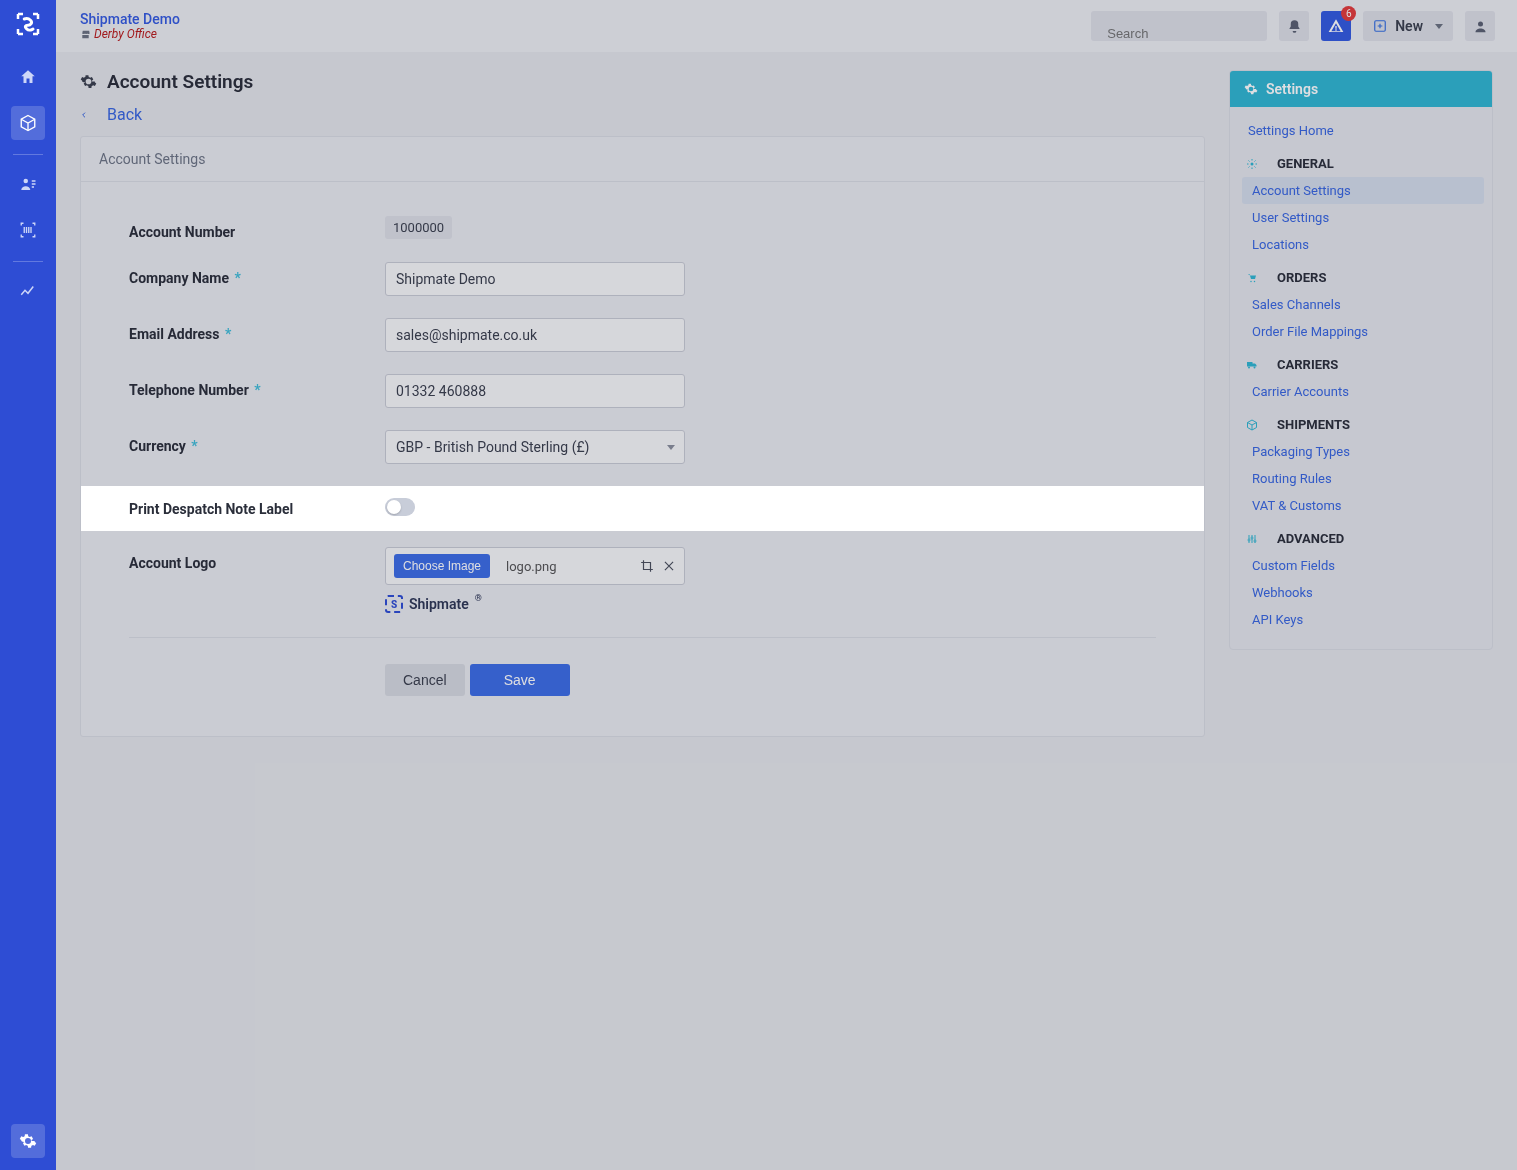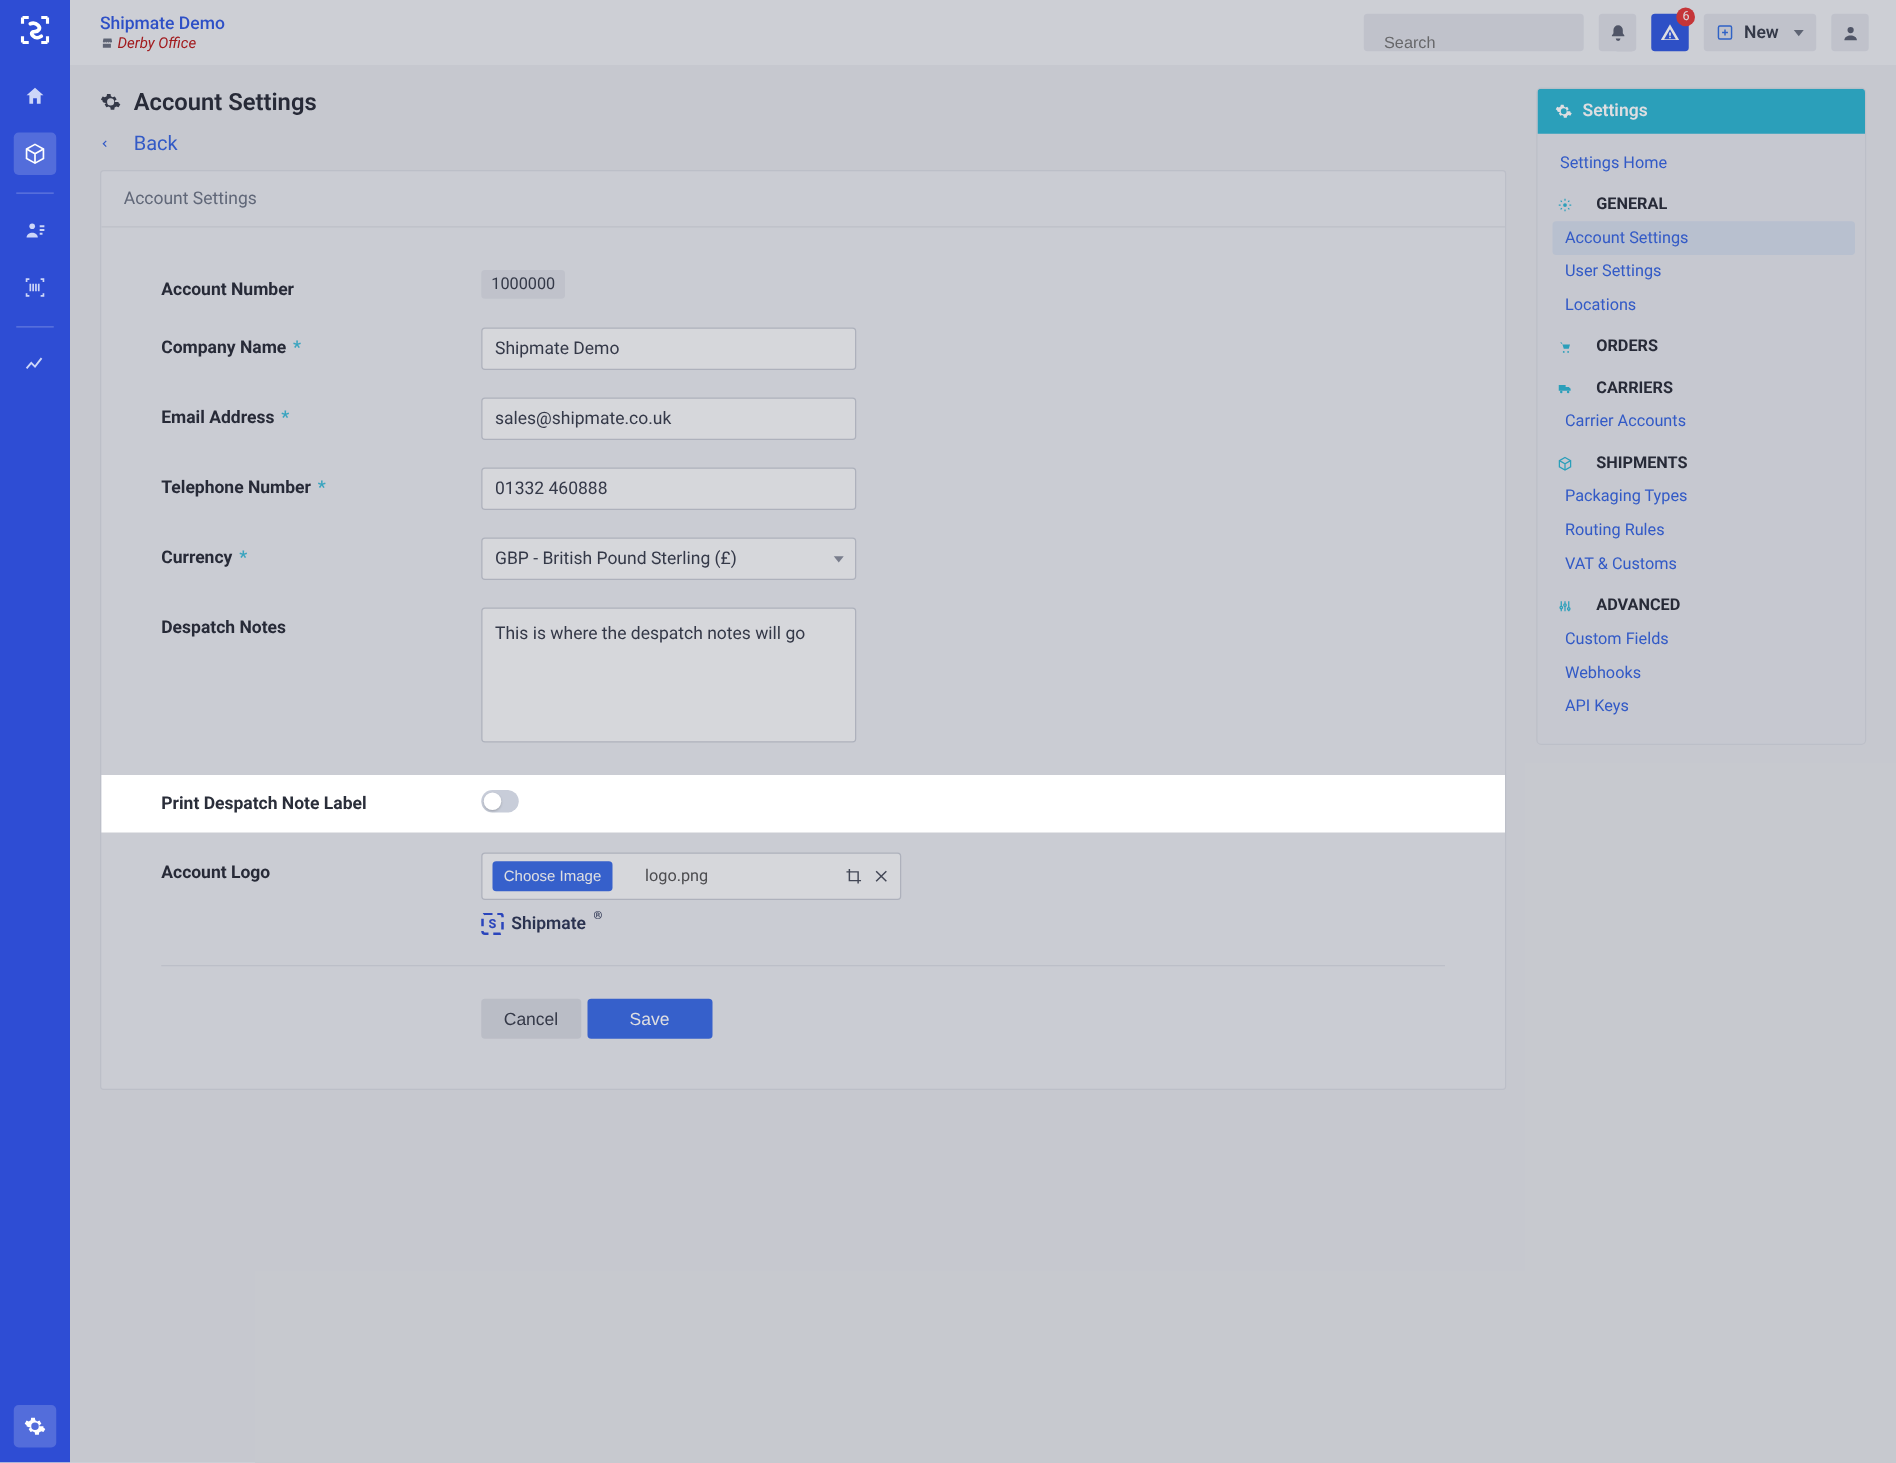--- a/index.html
+++ b/index.html
@@ -131,21 +131,21 @@
   textarea.txt { height:108px; line-height:1.5; resize:none; padding-top:10px;}
   .sel { appearance:none; background-image: none; padding-right:28px; position:relative;}
   .sel-wrap { position:relative; width:300px;}
   .sel-wrap::after { content:""; position:absolute; right:10px; top:50%; margin-top:-2px; width:0;height:0;border-left:4px solid transparent;border-right:4px solid transparent;border-top:5px solid #8a8f9c;}
   
   .toggle {
     width:30px; height:18px; border-radius:999px; background:#c8cdd9; position:relative; cursor:pointer; display:inline-block;
   }
   .toggle::after { content:""; position:absolute; width:14px; height:14px; border-radius:50%; background:#fff; top:2px; left:2px; box-shadow:0 1px 2px rgba(0,0,0,.2);}
   
-  .file-wrap { width:336px; border:1px solid #c7cbd4; border-radius:3px; background:#f6f7f9; display:flex; align-items:center; padding:6px 8px; gap:26px;}
+  .file-wrap { width:300px; border:1px solid #c7cbd4; border-radius:3px; background:#f6f7f9; display:flex; align-items:center; padding:6px 8px; gap:16px;}
   .choose-btn { background:#3c6de6; color:#fff; font-size:12px; border:none; border-radius:3px; padding:5px 9px; cursor:pointer;}
   .file-name { flex:1; font-size:13px; color:#555; }
   .file-icons { display:flex; gap:8px; color:#4a4f5c;}
   .logo-preview { margin-top:10px; display:flex; align-items:center; gap:6px; color:#2e3756; font-weight:600;}
   .logo-mark {
     width:18px;height:18px;border:2px dashed #2e4dd4;border-radius:3px;display:inline-flex;align-items:center;justify-content:center;font-size:10px;color:#2e4dd4;font-weight:800;
   }
 
   .btn-row { display:flex; gap:5px; margin-top: 6px; padding-left:256px;}
   hr.sep { border:none; border-top:1px solid #d8dbe2; margin: 24px 0 26px;}
@@ -311,24 +311,20 @@
 
           <div class="form-row">
             <div class="flab"><span>Currency</span> <span class="req">*</span></div>
             <div class="sel-wrap">
               <select class="sel">
                 <option>GBP - British Pound Sterling (£)</option>
               </select>
             </div>
           </div>
 
-          <div class="form-row">
-            <div class="flab">Despatch Notes</div>
-            <div class="fctl"><textarea class="txt" style="">This is where the despatch notes will go</textarea></div>
-          </div>
 
           <div class="form-row toggle-row highlight">
             <div class="flab" style="padding-top:0">Print Despatch Note Label</div>
             <div><span class="toggle"></span></div>
           </div>
 
           <div class="form-row" style="margin-bottom:8px">
             <div class="flab">Account Logo</div>
             <div>
               <div class="file-wrap">
@@ -386,20 +382,24 @@
         </div>
 
         <div class="side-group-title">
           <svg width="12" height="12" viewBox="0 0 24 24" fill="#2fb6d2">
               <path d="M4 4h3l3 10h8l2-7H8"></path>
               <circle cx="10" cy="19" r="1.5"></circle>
               <circle cx="17" cy="19" r="1.5"></circle>
             </svg>
           <span>ORDERS</span>
         </div>
+        <div class="side-sub">
+          <a class="side-link">Sales Channels</a>
+          <a class="side-link">Order File Mappings</a>
+        </div>
 
         <div class="side-group-title">
           <svg width="12" height="12" viewBox="0 0 24 24" fill="#2fb6d2">
               <path d="M2 6h11v9H2zM13 9h5l3 3v3h-8z"></path>
               <circle cx="6" cy="17" r="2"></circle>
               <circle cx="17" cy="17" r="2"></circle>
             </svg>
           <span>CARRIERS</span>
         </div>
         <div class="side-sub">

